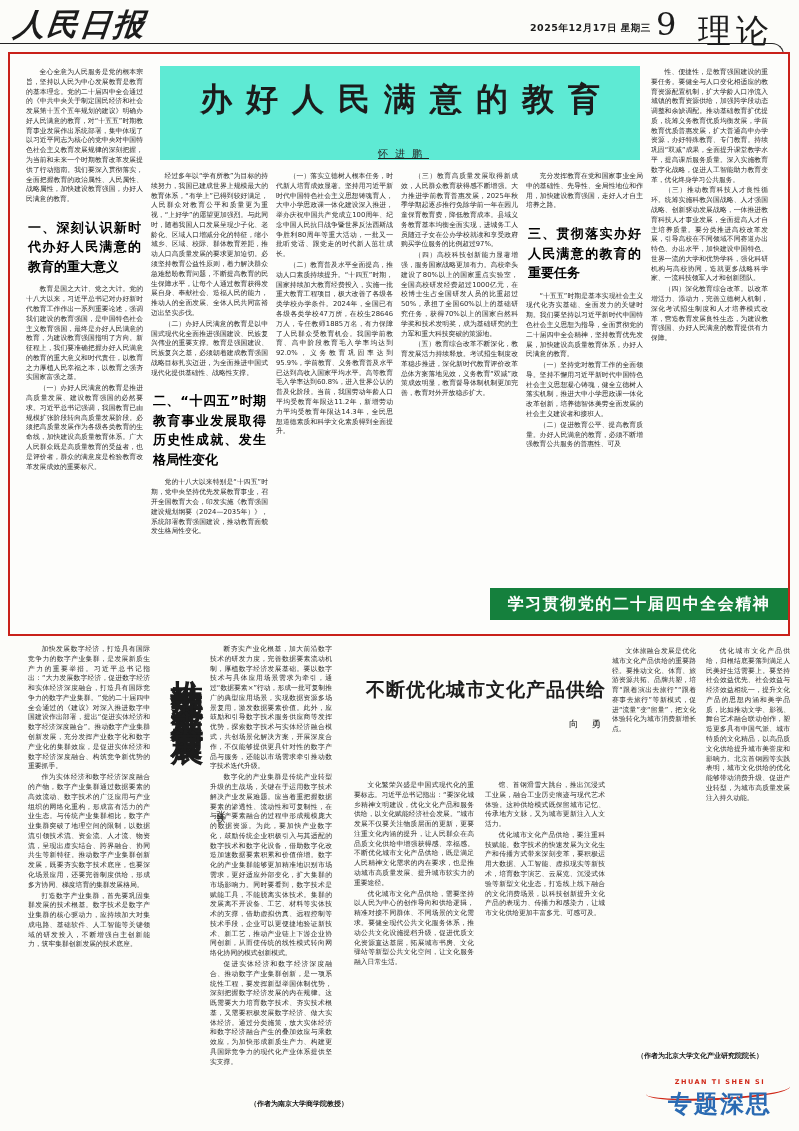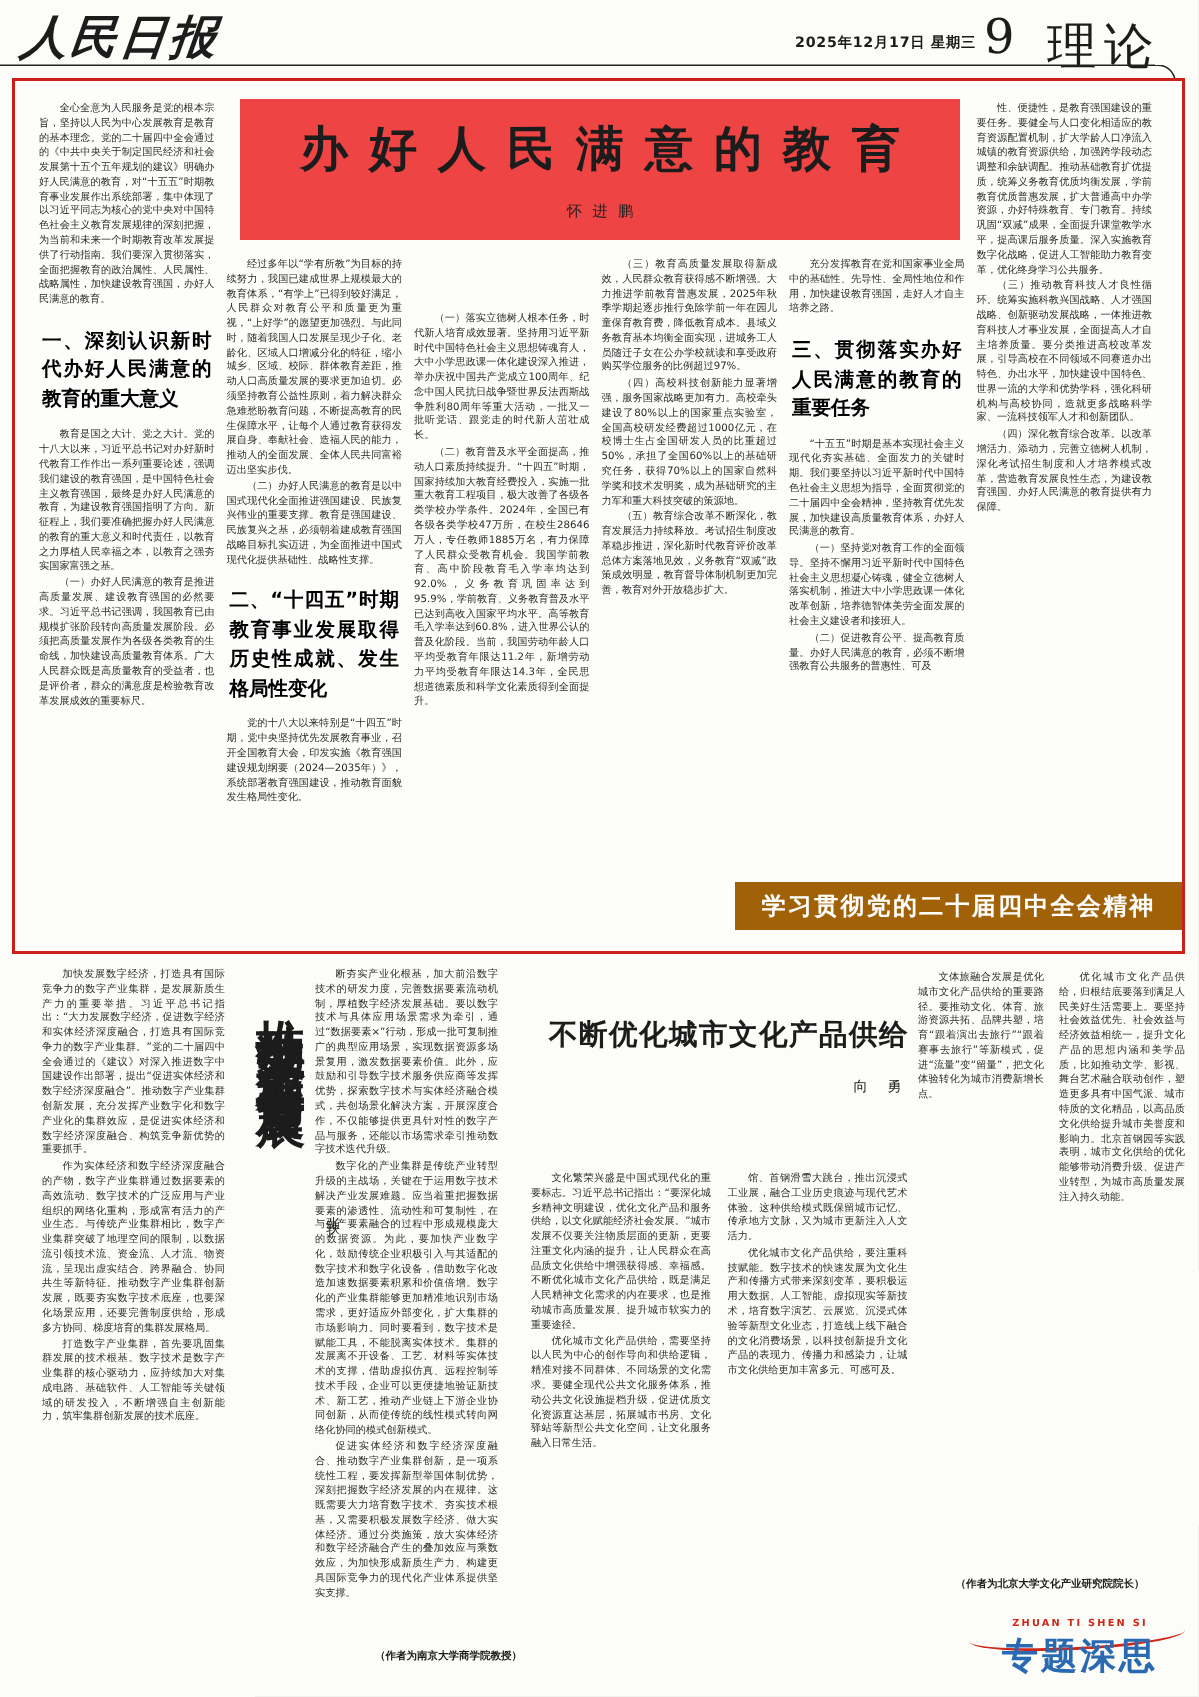--- a/index.html
+++ b/index.html
@@ -9,30 +9,30 @@
   .masthead{position:absolute;left:14px;top:4px;font-family:"DejaVu Serif","Liberation Serif",serif;
             font-style:italic;font-weight:bold;font-size:31px;letter-spacing:2px;transform:skewX(-6deg);}
   .dateline{position:absolute;left:530px;top:22px;font-size:9.5px;font-weight:bold;letter-spacing:.5px;}
   .pagenum{position:absolute;left:656px;top:5px;font-size:32px;font-family:"DejaVu Serif","Liberation Serif",serif;}
   .secname{position:absolute;left:698px;top:9px;font-size:33px;font-weight:normal;letter-spacing:5px;}
   .headrule{position:absolute;left:0;top:43px;width:770px;height:0;border-top:1.6px solid #222;}
   .rulecorner{position:absolute;left:768px;top:43px;width:15px;height:13px;
               border-top:1.6px solid #222;border-right:1.6px solid #222;border-top-right-radius:12px;}
   
   .mainbox{position:absolute;left:8px;top:52px;width:778px;height:580px;border:2.5px solid #c9211a;background:#fdfdfb;}
-  .headline-block{position:absolute;left:150px;top:12px;width:480px;height:94px;background:#ef4444;text-align:center;z-index:2;}
+  .headline-block{position:absolute;left:150px;top:12px;width:480px;height:94px;background:#5eead4;text-align:center;z-index:2;}
   .main-title{font-size:32px;font-weight:bold;letter-spacing:14px;padding-left:14px;white-space:nowrap;margin-top:12px;}
-  .main-byline{font-size:10px;letter-spacing:7px;padding-left:7px;margin-top:12px;color:#222;}
+  .main-byline{font-size:10px;letter-spacing:7px;padding-left:7px;margin-top:25px;color:#222;text-decoration:underline;}
   .mcol{position:absolute;top:14px;height:548px;width:117px;box-sizing:border-box;}
   .bodycol{font-size:6.8px;line-height:1.44;text-align:justify;overflow:hidden;color:#2b2b2b;}
   .bodycol p{margin:0 0 1px 0;text-indent:2em;}
   .c1{left:16px;}  .c2{left:141px;padding-top:104px;}  .c3{left:266px;padding-top:104px;}
   .c4{left:391px;padding-top:104px;}  .c5{left:516px;padding-top:104px;height:505px;}  .c6{left:641px;height:505px;}
   .colhead{font-weight:bold;font-size:13px;line-height:1.5;margin:12px 2px 9px 2px;color:#000;text-align:justify;}
-  .banner{position:absolute;left:480px;top:534px;width:298px;height:32px;background:#a16207;color:#fff;
+  .banner{position:absolute;left:480px;top:534px;width:298px;height:32px;background:#15803d;color:#fff;
           font-size:16px;font-weight:bold;letter-spacing:1.5px;text-align:center;line-height:32px;z-index:3;}
   
   .digital{position:absolute;left:28px;top:645px;width:320px;height:486px;}
   .dz-col1{position:absolute;left:0;top:0;width:122px;height:486px;}
   .dz-title{position:absolute;left:128px;top:8px;width:62px;height:420px;writing-mode:vertical-rl;
             font-size:33px;font-weight:bold;letter-spacing:5px;text-align:left;line-height:62px;}
   .dz-author{position:absolute;left:186px;top:158px;writing-mode:vertical-rl;font-size:9px;letter-spacing:4px;color:#222;}
   .dz-col2{position:absolute;left:182px;top:0;width:122px;height:448px;}
   .dz-note{position:absolute;left:192px;top:454px;width:128px;text-align:right;font-size:7px;font-weight:bold;}
   
@@ -86,21 +86,21 @@
           <p>经过多年以“学有所教”为目标的持续努力，我国已建成世界上规模最大的教育体系，“有学上”已得到较好满足，人民群众对教育公平和质量更为重视，“上好学”的愿望更加强烈。与此同时，随着我国人口发展呈现少子化、老龄化、区域人口增减分化的特征，缩小城乡、区域、校际、群体教育差距，推动人口高质量发展的要求更加迫切。必须坚持教育公益性原则，着力解决群众急难愁盼教育问题，不断提高教育的民生保障水平，让每个人通过教育获得发展自身、奉献社会、造福人民的能力，推动人的全面发展、全体人民共同富裕迈出坚实步伐。</p>
           <p>（二）办好人民满意的教育是以中国式现代化全面推进强国建设、民族复兴伟业的重要支撑。教育是强国建设、民族复兴之基，必须朝着建成教育强国战略目标扎实迈进，为全面推进中国式现代化提供基础性、战略性支撑。</p>
         </div>
       <div class="colhead">二、“十四五”时期教育事业发展取得历史性成就、发生格局性变化</div>
       <div class="bodycol">
           <p>党的十八大以来特别是“十四五”时期，党中央坚持优先发展教育事业，召开全国教育大会，印发实施《教育强国建设规划纲要（2024—2035年）》，系统部署教育强国建设，推动教育面貌发生格局性变化。</p>
         </div>
     </div>
 
     <div class="mcol c3">
-      <div class="bodycol" style="height:100%;margin-top:36px;">
+      <div class="bodycol" style="height:100%;">
           <p>（一）落实立德树人根本任务，时代新人培育成效显著。坚持用习近平新时代中国特色社会主义思想铸魂育人，大中小学思政课一体化建设深入推进，举办庆祝中国共产党成立100周年、纪念中国人民抗日战争暨世界反法西斯战争胜利80周年等重大活动，一批又一批听党话、跟党走的时代新人茁壮成长。</p>
           <p>（二）教育普及水平全面提高，推动人口素质持续提升。“十四五”时期，国家持续加大教育经费投入，实施一批重大教育工程项目，极大改善了各级各类学校办学条件。2024年，全国已有各级各类学校47万所，在校生28646万人，专任教师1885万名，有力保障了人民群众受教育机会。我国学前教育、高中阶段教育毛入学率均达到92.0%，义务教育巩固率达到95.9%，学前教育、义务教育普及水平已达到高收入国家平均水平。高等教育毛入学率达到60.8%，进入世界公认的普及化阶段。当前，我国劳动年龄人口平均受教育年限达11.2年，新增劳动力平均受教育年限达14.3年，全民思想道德素质和科学文化素质得到全面提升。</p>
         </div>
     </div>
 
     <div class="mcol c4">
       <div class="bodycol" style="height:100%;">
           <p>（三）教育高质量发展取得新成效，人民群众教育获得感不断增强。大力推进学前教育普惠发展，2025年秋季学期起逐步推行免除学前一年在园儿童保育教育费，降低教育成本。县域义务教育基本均衡全面实现，进城务工人员随迁子女在公办学校就读和享受政府购买学位服务的比例超过97%。</p>
           <p>（四）高校科技创新能力显著增强，服务国家战略更加有力。高校牵头建设了80%以上的国家重点实验室，全国高校研发经费超过1000亿元，在校博士生占全国研发人员的比重超过50%，承担了全国60%以上的基础研究任务，获得70%以上的国家自然科学奖和技术发明奖，成为基础研究的主力军和重大科技突破的策源地。</p>
           <p>（五）教育综合改革不断深化，教育发展活力持续释放。考试招生制度改革稳步推进，深化新时代教育评价改革总体方案落地见效，义务教育“双减”政策成效明显，教育督导体制机制更加完善，教育对外开放稳步扩大。</p>

